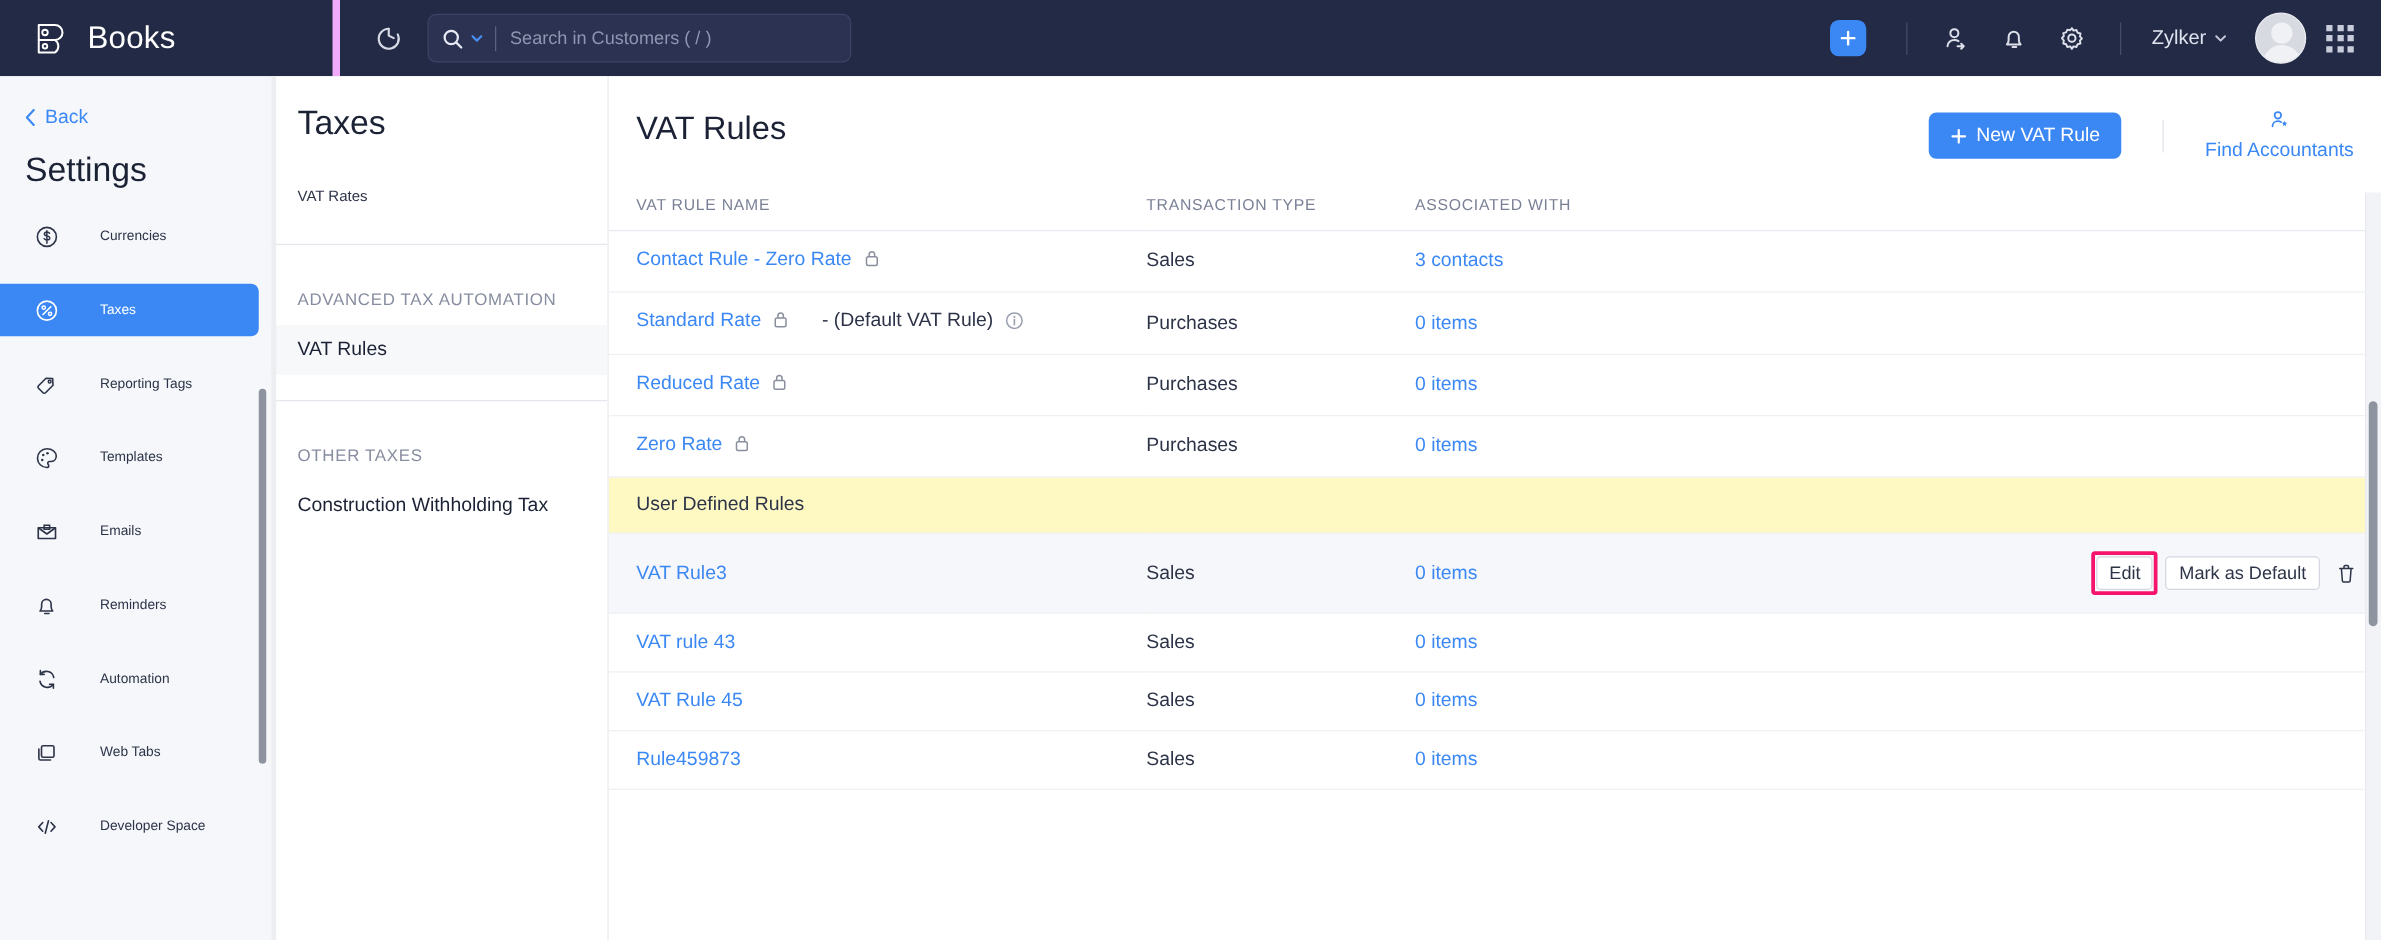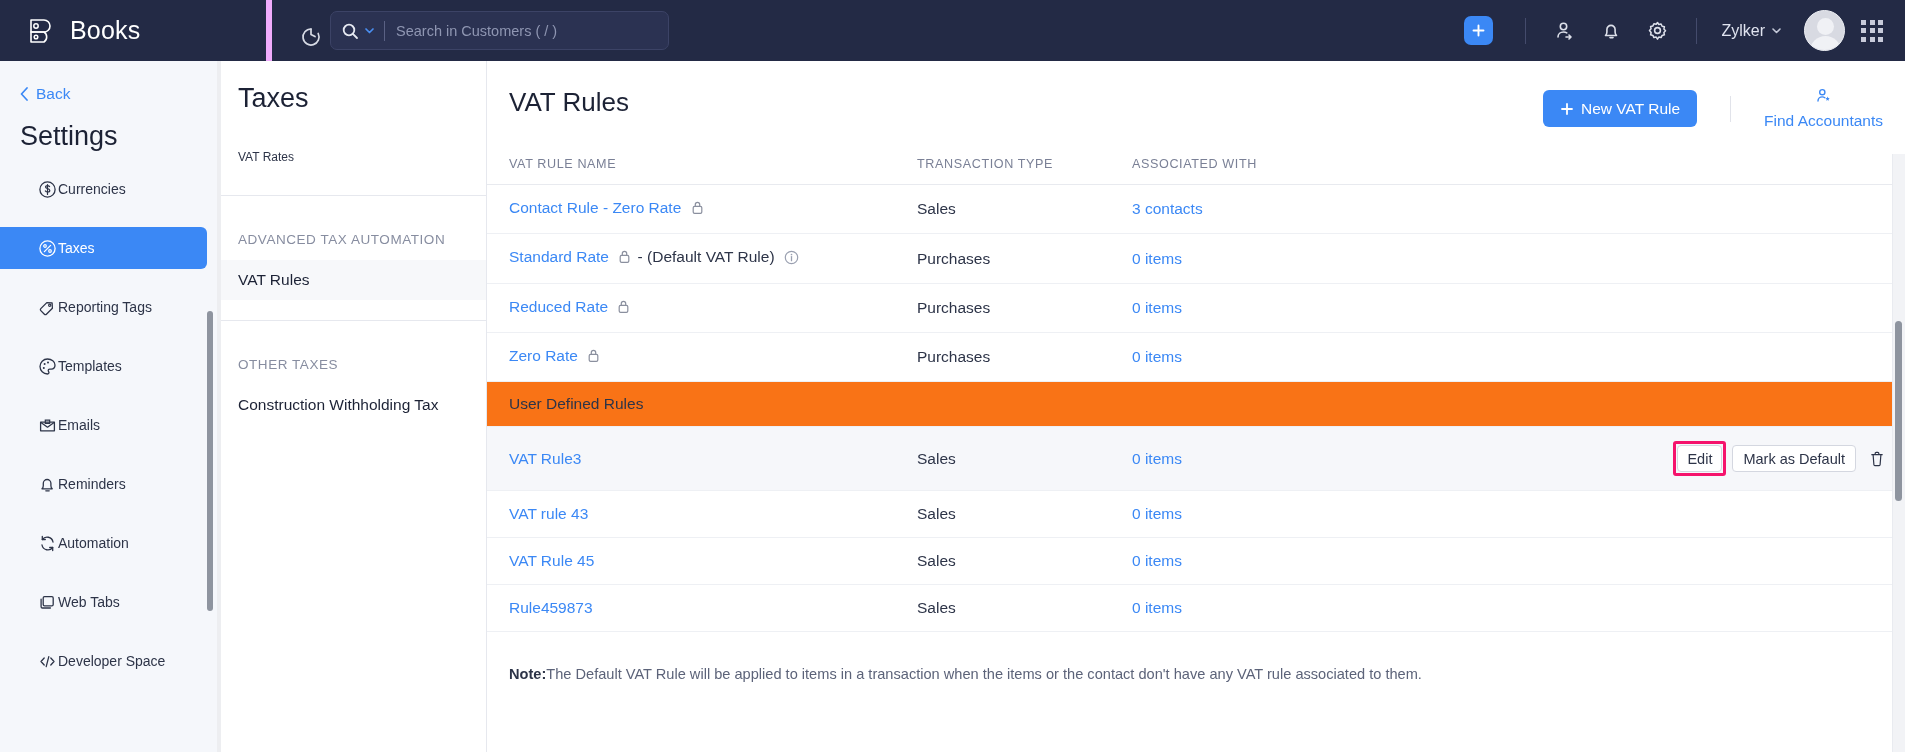--- a/index.html
+++ b/index.html
@@ -22,21 +22,21 @@
   .brand {
     width: 272px; min-width: 272px;
     display: flex; align-items: center; gap: 14px;
     padding-left: 26px;
     height: 100%;
     border-right: 6px solid #f0abfc;
   }
   .brand-logo { width: 30px; height: 30px; }
   .brand-name { font-size: 25px; letter-spacing: .2px; font-weight: 400; color: #fff; }
 
-  .topbar-mid { display: flex; align-items: flex-end; gap: 6px; padding-left: 26px; flex: 1; }
+  .topbar-mid { display: flex; align-items: center; gap: 18px; padding-left: 26px; flex: 1; }
   .refresh-icon { width: 26px; height: 26px; cursor: pointer; opacity: .92; }
 
   .searchbox {
     width: 339px; height: 39px;
     background: #2b3252;
     border: 1px solid #3c4366;
     border-radius: 7px;
     display: flex; align-items: center;
     padding: 0 10px;
   }
@@ -83,23 +83,23 @@
     padding-top: 14px;
     overflow: hidden;
   }
   .back-link {
     display: flex; align-items: center; gap: 7px;
     color: #3b88f5; font-size: 15.5px;
     padding: 10px 0 0 20px; cursor: pointer;
   }
   .settings-title { font-size: 27px; color: #1c2235; padding: 18px 0 16px 20px; font-weight: 400; }
   .nav-item {
-    display: flex; align-items: center; gap: 0;
-    height: 42px; padding-left: 37px;
-    color: #2d3448; font-size: 14px;
+    display: flex; align-items: center; gap: 32px;
+    height: 42px; padding-left: 27px;
+    color: #2d3448; font-size: 11px;
     cursor: pointer; margin-bottom: 17px;
     border-radius: 0 6px 6px 0;
     width: 207px;
   }
   .nav-item .ic { width: 21px; height: 21px; display: flex; align-items: center; justify-content: center; }
   .nav-item.active { background: #3b88f5; color: #ffffff; }
   .nav-item.active svg { stroke: #fff; }
   .sb-scroll {
     position: absolute; right: 4px; top: 250px;
     width: 6px; height: 300px;
@@ -163,21 +163,21 @@
   .c-name { padding-left: 22px !important; width: 430px; }
   .c-type { width: 215px; }
   .c-assoc { width: 248px; }
   .c-act { text-align: right; padding-right: 20px !important; }
   th.c-name { padding-left: 22px; }
   .link { color: #3b88f5; cursor: pointer; }
   .lock { display: inline-block; vertical-align: -2px; margin-left: 5px; }
   .info-i { display: inline-block; vertical-align: -3px; margin-left: 5px; }
   .muted-note { color: #2d3448; }
   tr.group-row td {
-    background: #f97316; font-size: 15.5px; color: #2d3448;
+    background: #fef9c3; font-size: 15.5px; color: #2d3448;
     padding: 13px 0 13px 22px; border-bottom: 1px solid #eef0f4;
   }
   tr.row-hover td { background: #f6f7fa; }
 
   .act-wrap { display: inline-flex; align-items: center; gap: 0; }
   .hl-box {
     border: 3px solid #f5136c; border-radius: 3px;
     padding: 1px; display: inline-flex;
   }
   .btn-sm {
@@ -472,21 +472,21 @@
 
           <tr>
             <td class="c-name">
               <span class="link">Standard Rate</span>
               <span class="lock">
                 <svg width="13" height="15" viewBox="0 0 13 15" fill="none">
                   <rect x="2.2" y="6.3" width="8.6" height="7" rx="1.4" stroke="#8a8f9e" stroke-width="1.2"></rect>
                   <path d="M4.3 6.3V4.5a2.2 2.2 0 0 1 4.4 0v1.8" stroke="#8a8f9e" stroke-width="1.2"></path>
                 </svg>
               </span>
-              <span class="muted-note" style="margin-left:2px">- (Default VAT Rule)</span>
+              <span class="muted-note" style="margin-left:22px">- (Default VAT Rule)</span>
               <span class="info-i">
                 <svg width="15" height="15" viewBox="0 0 15 15" fill="none">
                   <circle cx="7.5" cy="7.5" r="6.2" stroke="#9aa0b0" stroke-width="1.2"></circle>
                   <path d="M7.5 6.6v4.1" stroke="#9aa0b0" stroke-width="1.3" stroke-linecap="round"></path>
                   <circle cx="7.5" cy="4.5" r=".85" fill="#9aa0b0"></circle>
                 </svg>
               </span>
             </td>
             <td class="c-type">Purchases</td>
             <td class="c-assoc">
@@ -585,22 +585,19 @@
             </td>
             <td class="c-type">Sales</td>
             <td class="c-assoc">
               <span class="link">0 items</span>
             </td>
             <td class="c-act"></td>
           </tr>
         </tbody>
       </table>
 
-      <div class="note">
-        <b>Note:</b><span>The Default VAT Rule will be applied to items in a transaction when the items or the contact don't have any VAT rule associated to them.</span>
-      </div>
 
       <div class="main-scroll-track"></div>
       <div class="main-scroll"></div>
     </div>
 
   </div>
 </div>
 
 </body></html>

